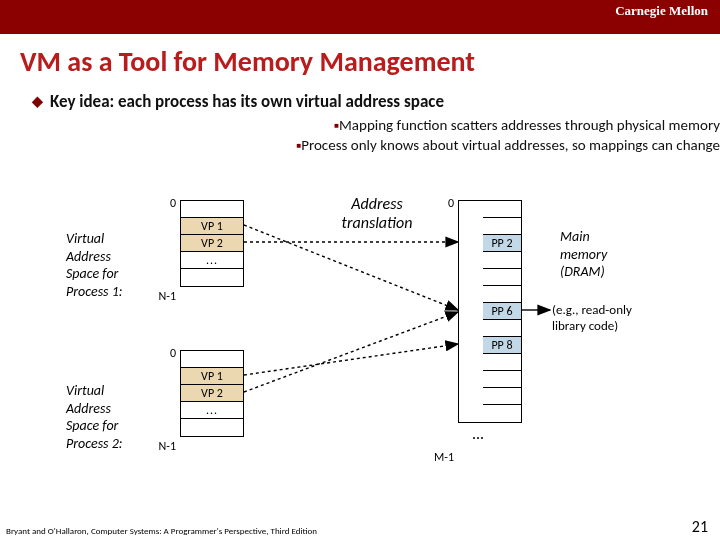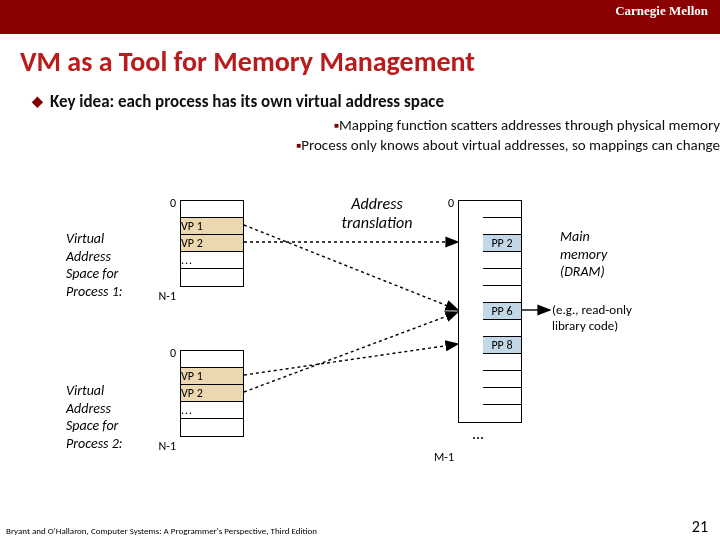--- a/index.html
+++ b/index.html
@@ -71,20 +71,21 @@
   .italic { font-style: italic; margin-top: 28px; }
   .vtable {
     position: absolute;
     border: 1.5px solid #000;
     width: 64px;
     background: #fff;
   }
   .vtable .row {
     height: 17px;
     border-bottom: 1px solid #000;
+    text-align: center;
     font-size: 12px;
     line-height: 17px;
   }
   .vtable .row:last-child { border-bottom: none; }
   .vtable .vp { background: #ecd8b0; }
   .ptable {
     position: absolute;
     border: 1.5px solid #000;
     width: 64px;
     background: #fff;

